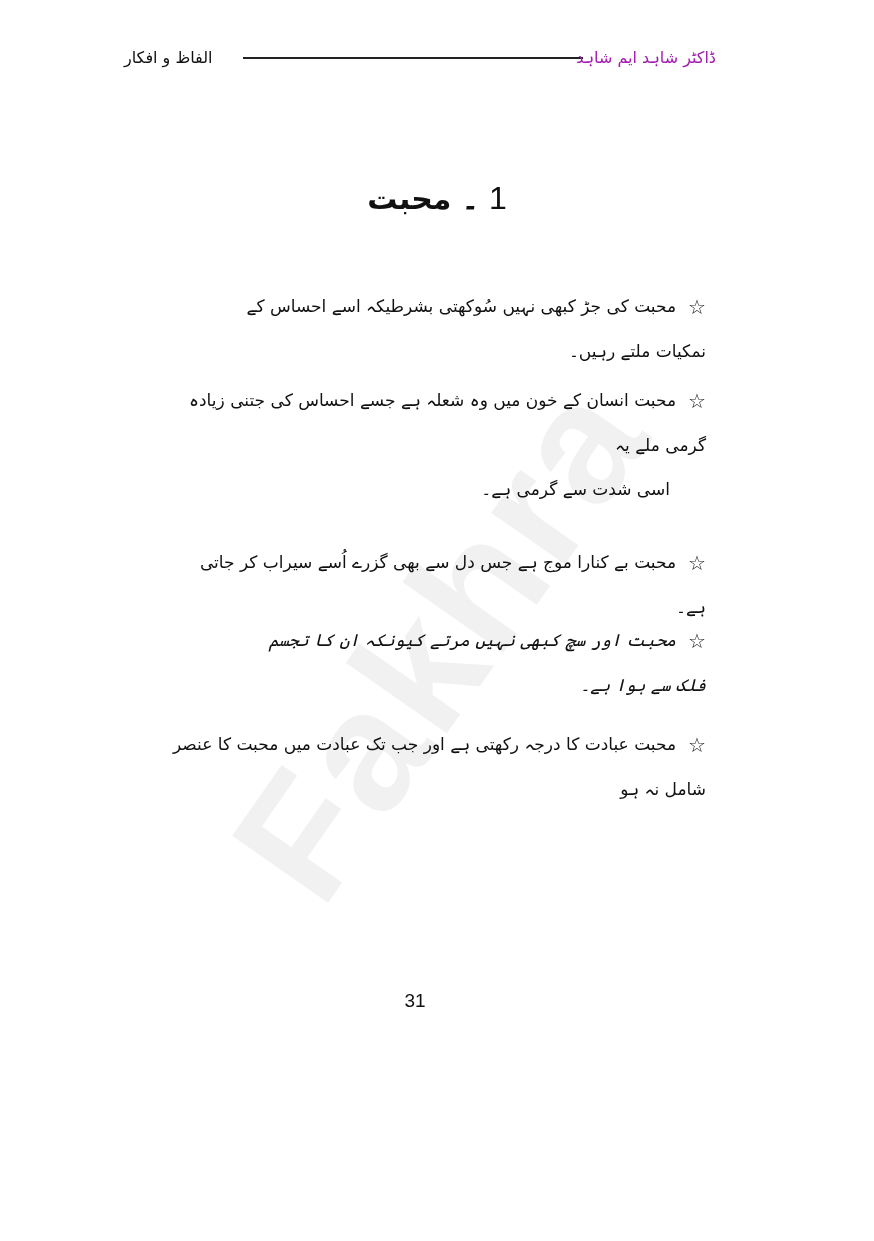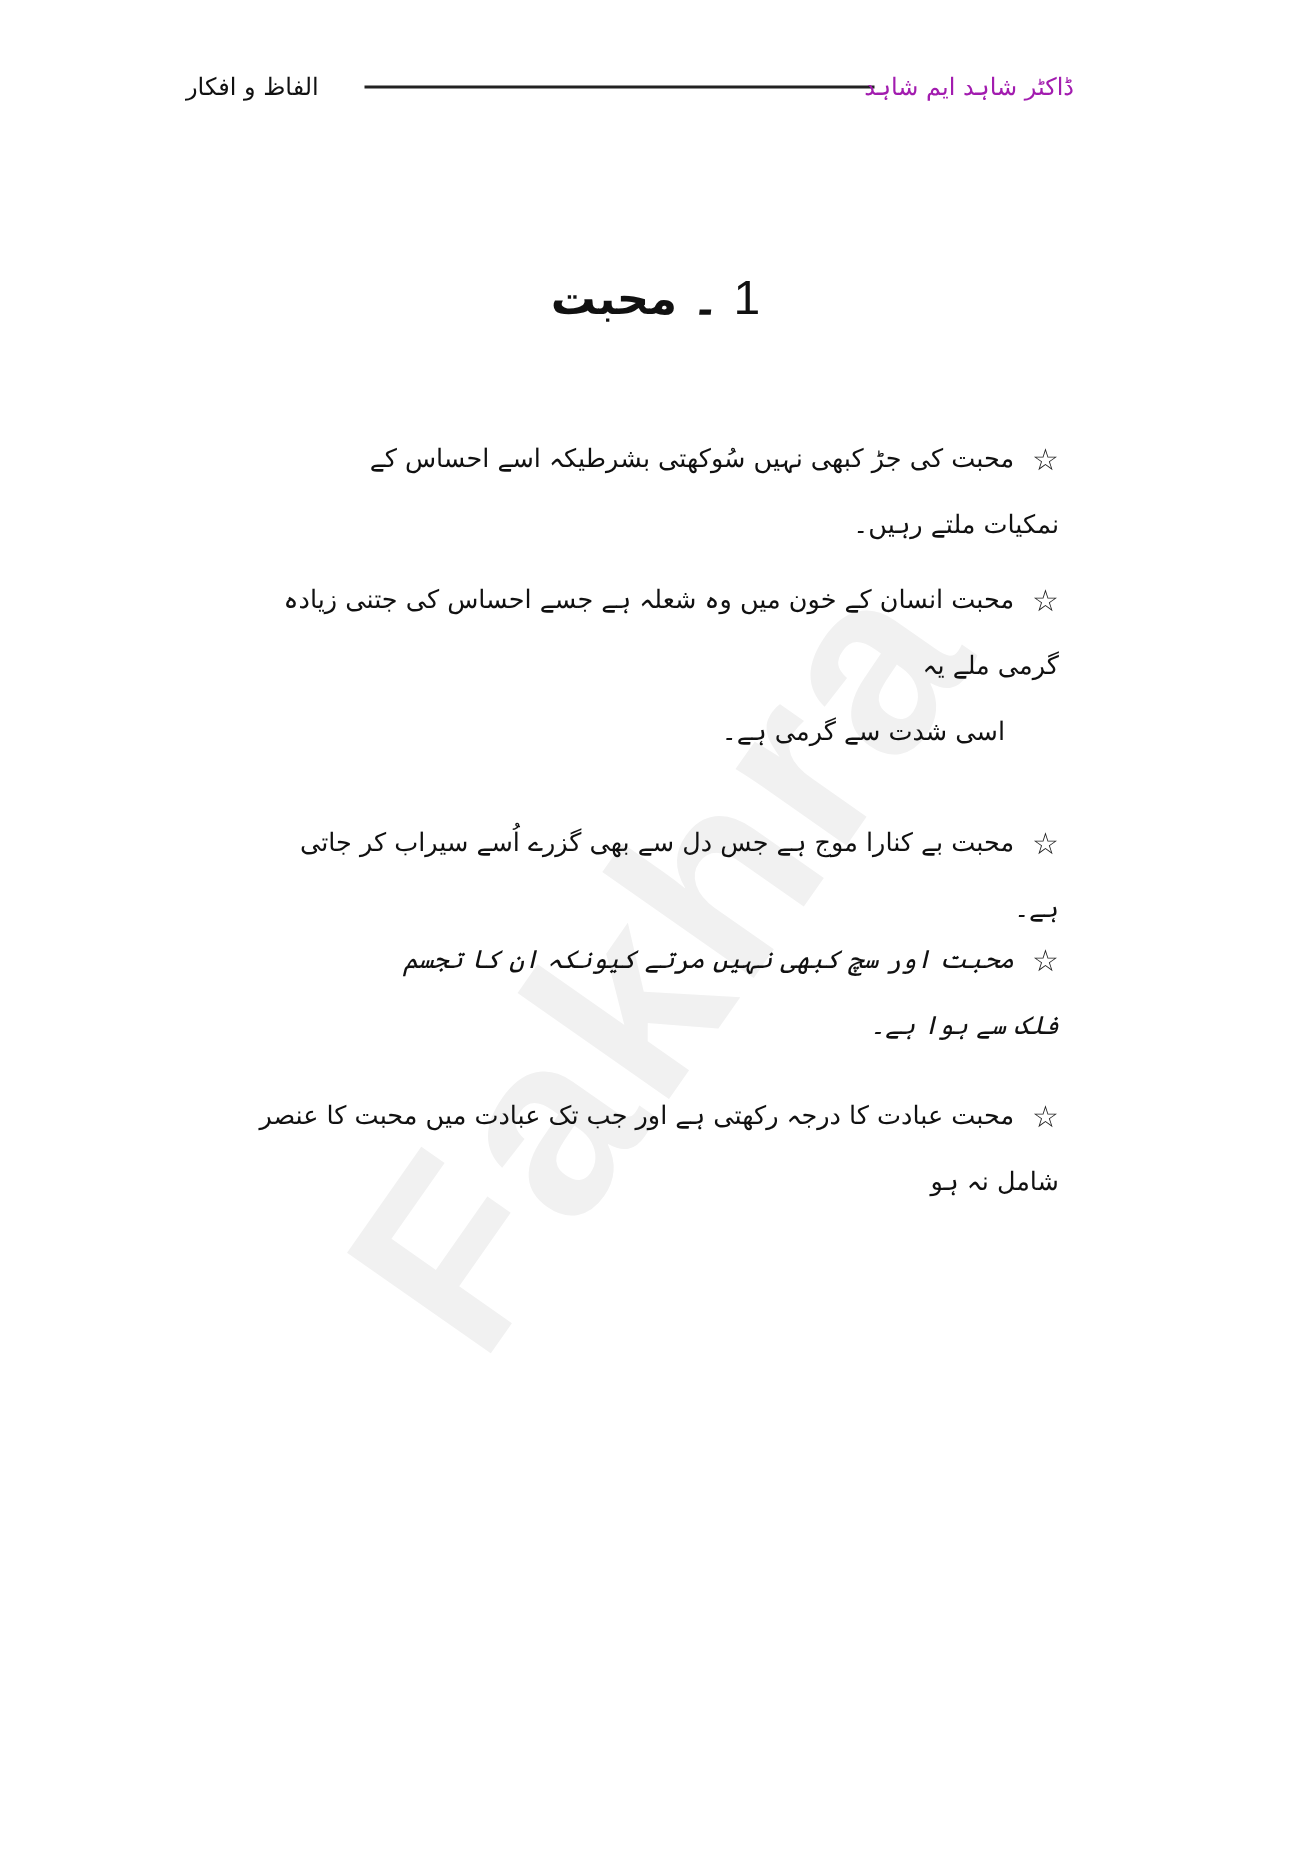--- a/index.html
+++ b/index.html
@@ -180,14 +180,15 @@
     <div class="quote q4">
       <span class="star">☆</span><span>محبت اور سچ کبھی نہیں مرتے کیونکہ ان کا تجسم فلک سے ہوا ہے۔</span>
     </div>
 
     <div class="quote q5">
       <span class="star">☆</span><span>محبت عبادت کا درجہ رکھتی ہے اور جب تک عبادت میں محبت کا عنصر شامل نہ ہو</span>
     </div>
 
   </div>
 
+  <div class="page-number">31</div>
 
 </div>
 
 </body></html>

